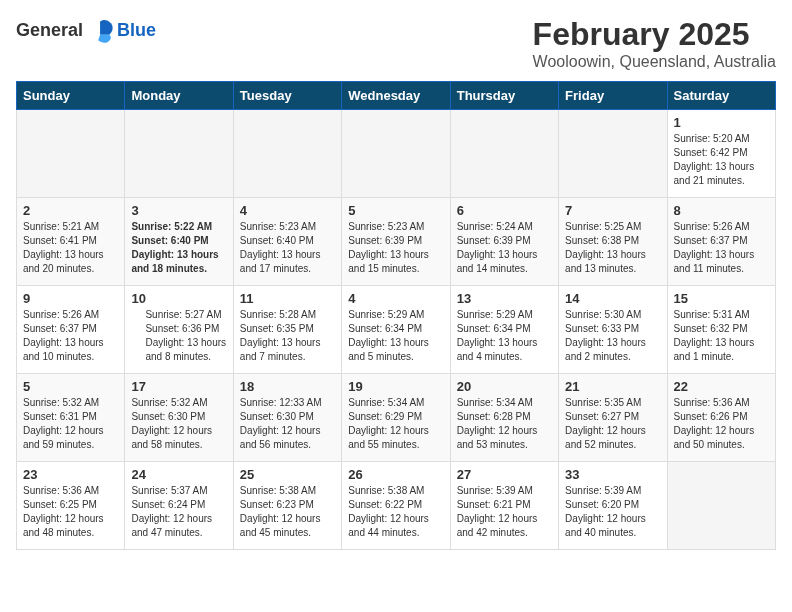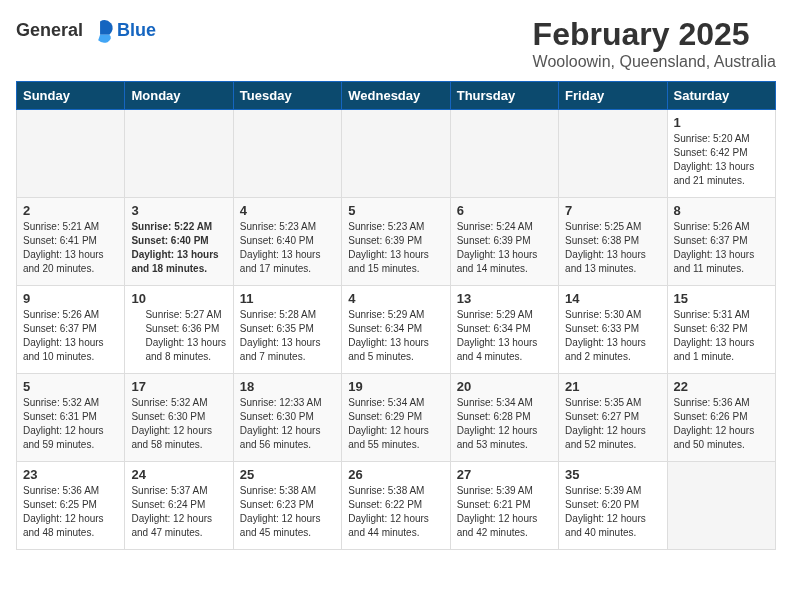--- a/index.html
+++ b/index.html
@@ -320,21 +320,21 @@
 and 44 minutes.</div>
         </td>
         <td>
           <span class="day-number">27</span>
           <div class="day-info" style="white-space: pre-line;">Sunrise: 5:39 AM
 Sunset: 6:21 PM
 Daylight: 12 hours
 and 42 minutes.</div>
         </td>
         <td>
-          <span class="day-number">35</span>
+          <span class="day-number">33</span>
           <div class="day-info" style="white-space: pre-line;">Sunrise: 5:39 AM
 Sunset: 6:20 PM
 Daylight: 12 hours
 and 40 minutes.</div>
         </td>
         <td class="empty-cell"></td>
       </tr>
     </tbody>
 </table>
 

